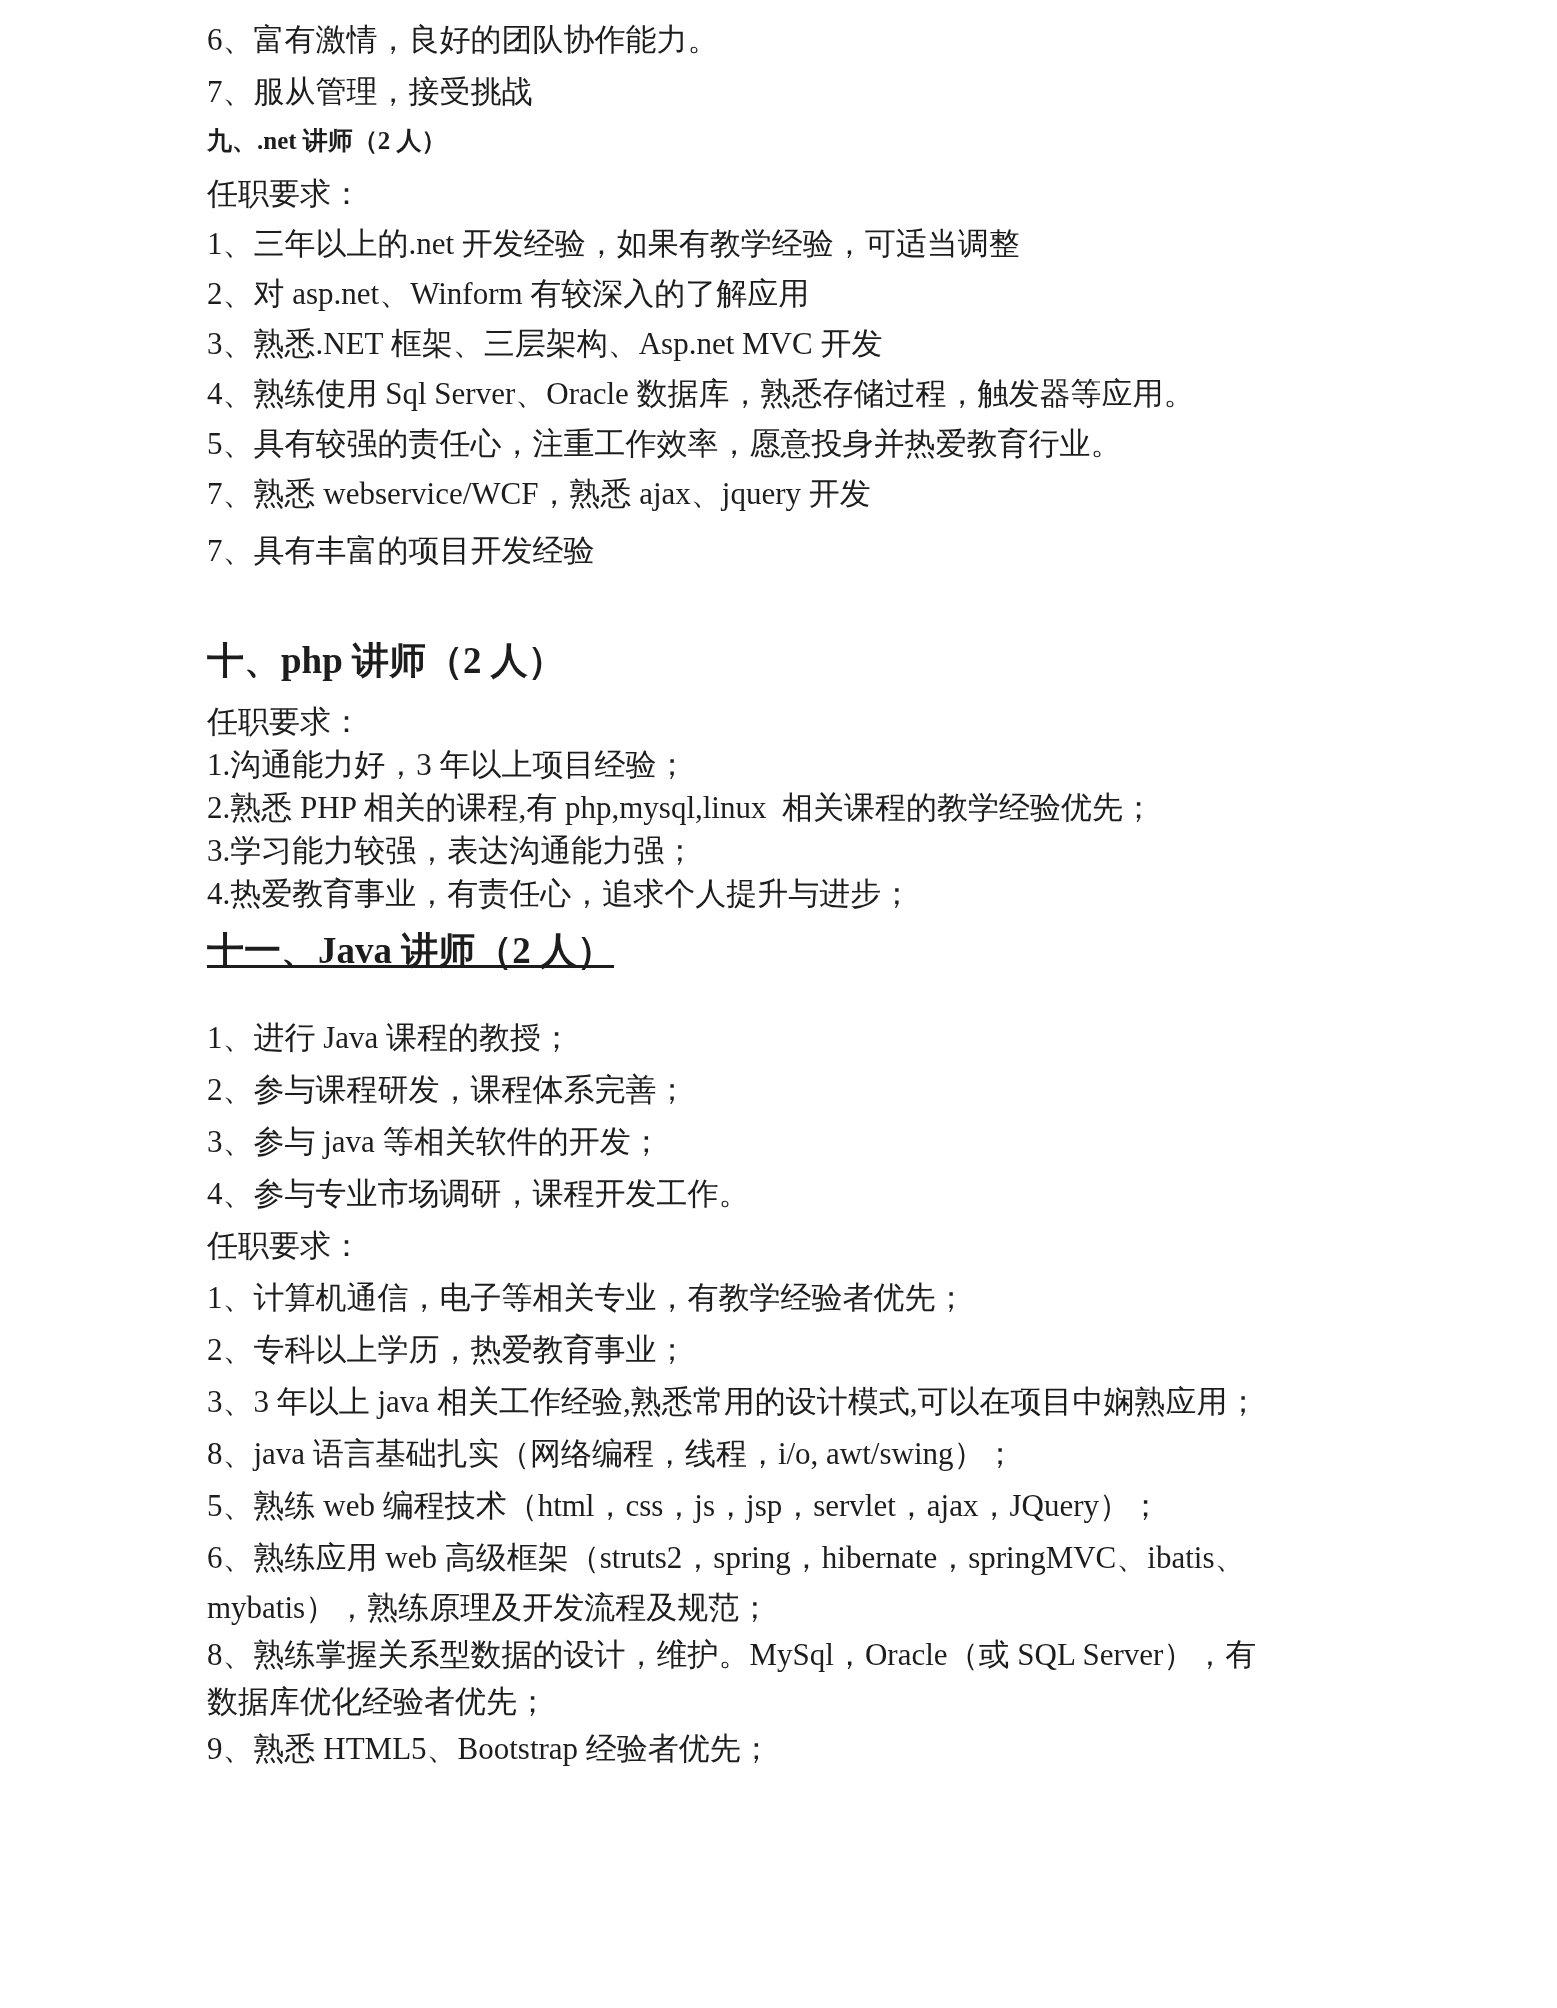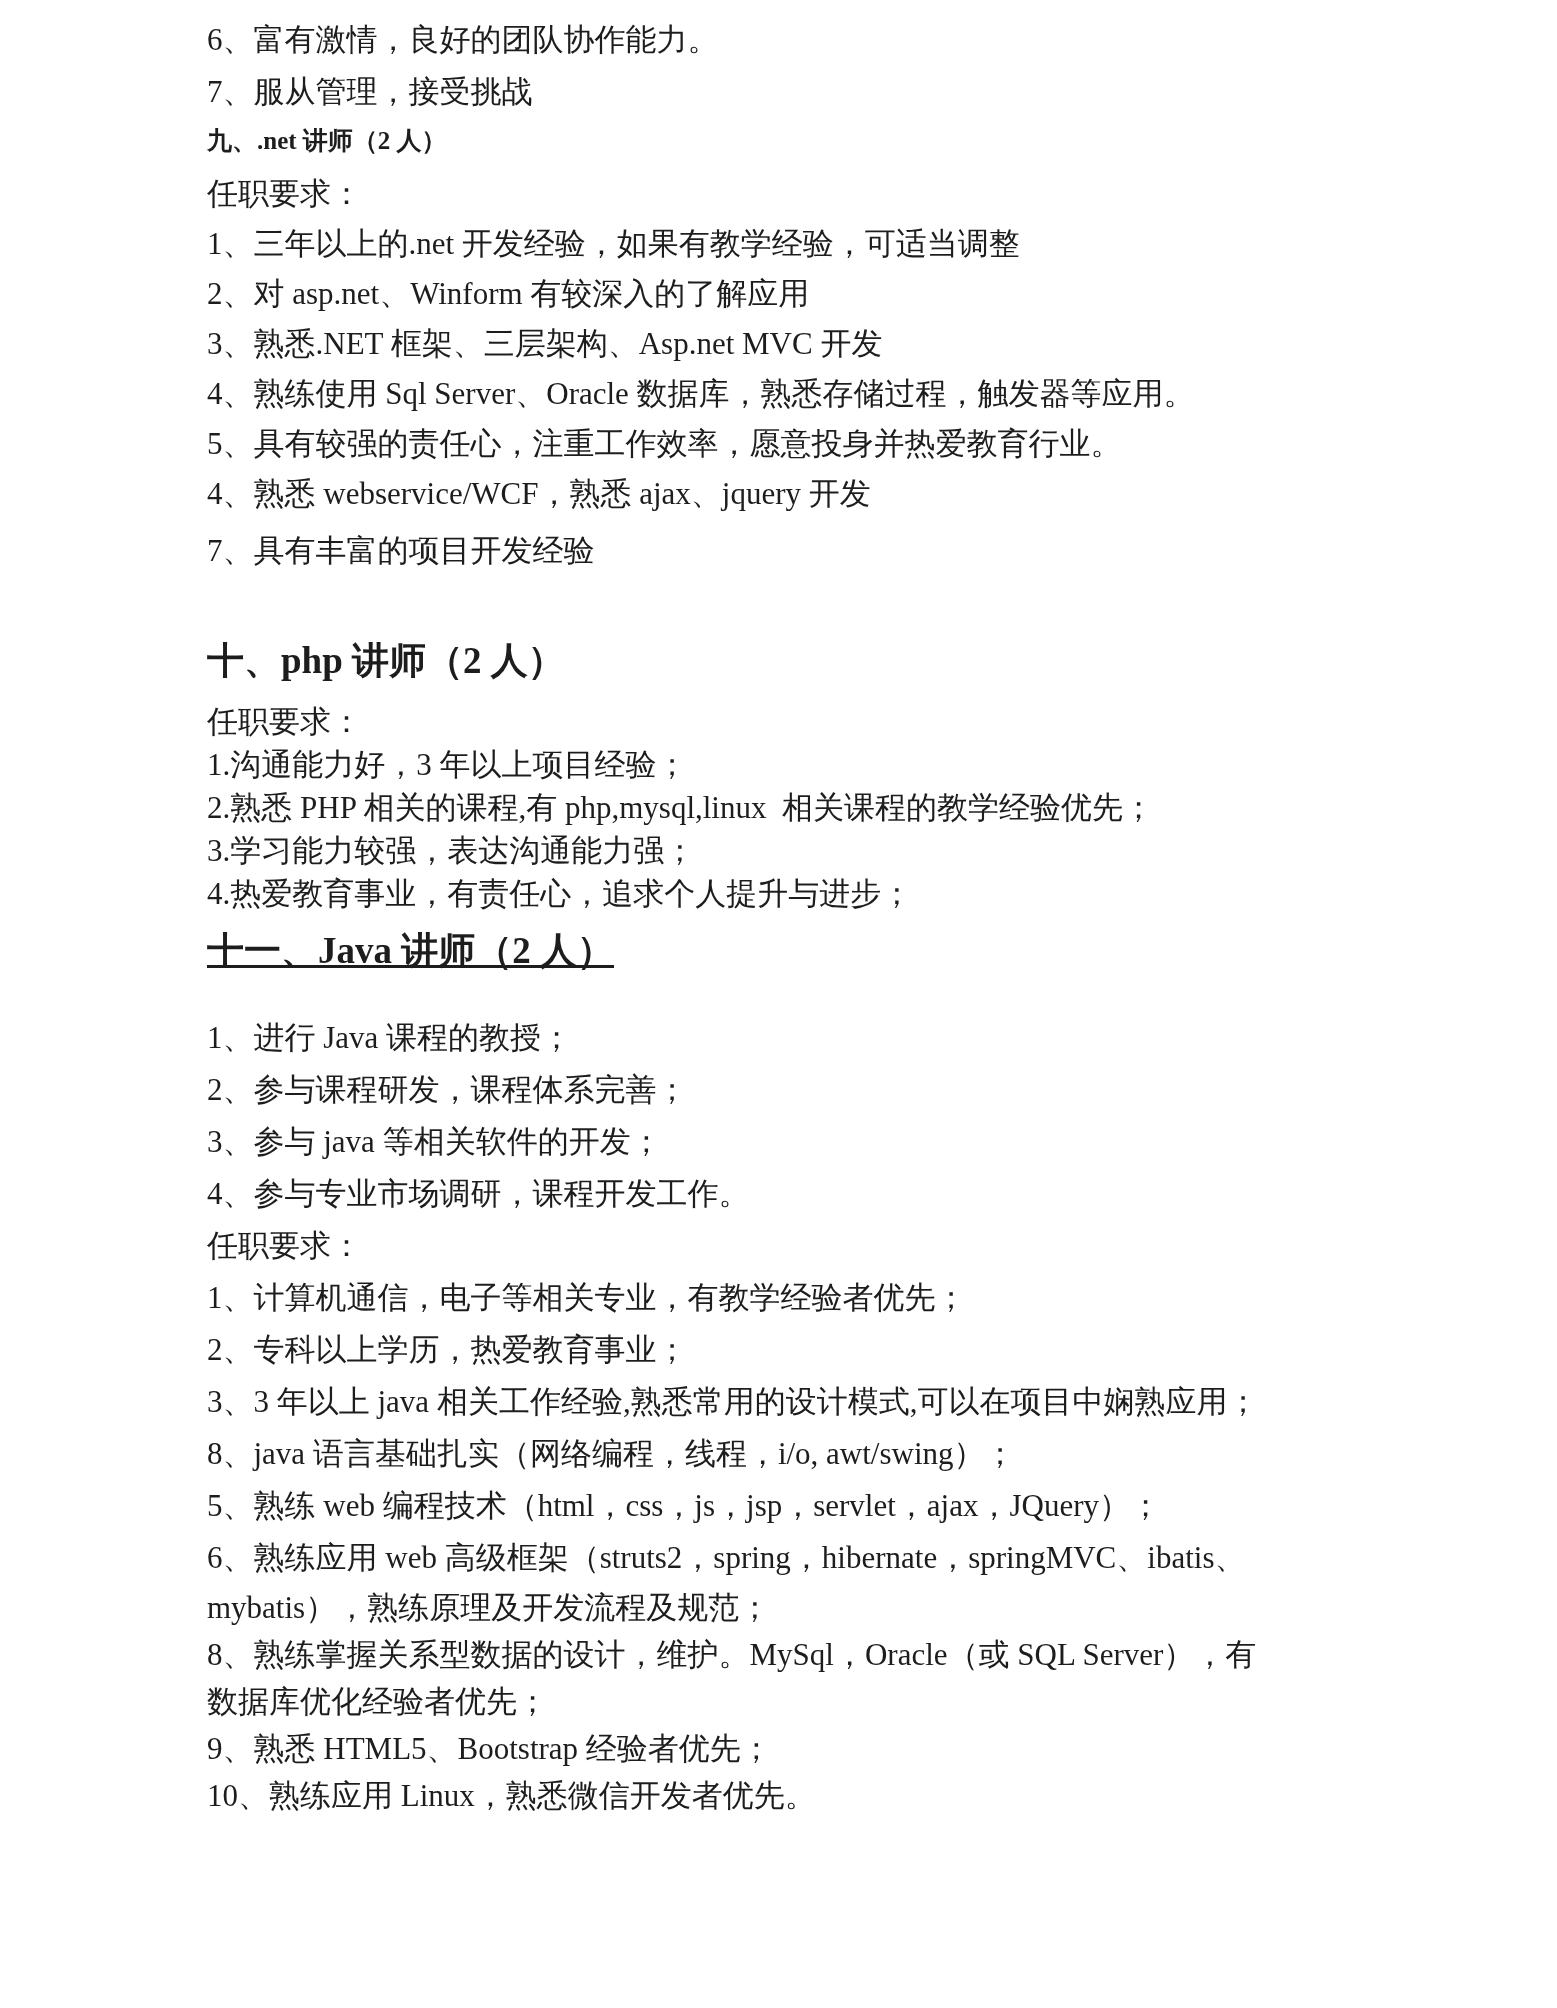--- a/index.html
+++ b/index.html
@@ -67,21 +67,21 @@
     </div>
 
     <div class="h9">九、.net 讲师（2 人）</div>
     <div class="s0">
       <div class="line">任职要求：</div>
       <div class="line">1、三年以上的.net 开发经验，如果有教学经验，可适当调整</div>
       <div class="line">2、对 asp.net、Winform 有较深入的了解应用</div>
       <div class="line">3、熟悉.NET 框架、三层架构、Asp.net MVC 开发</div>
       <div class="line">4、熟练使用 Sql Server、Oracle 数据库，熟悉存储过程，触发器等应用。</div>
       <div class="line">5、具有较强的责任心，注重工作效率，愿意投身并热爱教育行业。</div>
-      <div class="line">4、熟悉 webservice/WCF，熟悉 ajax、jquery 开发</div>
+      <div class="line">7、熟悉 webservice/WCF，熟悉 ajax、jquery 开发</div>
       <div class="line gap">7、具有丰富的项目开发经验</div>
     </div>
 
     <div class="h10">十、php 讲师（2 人）</div>
     <div class="s1">
       <div class="line">任职要求：</div>
       <div class="line">1.沟通能力好，3 年以上项目经验；</div>
       <div class="line">2.熟悉 PHP 相关的课程,有 php,mysql,linux  相关课程的教学经验优先；</div>
       <div class="line">3.学习能力较强，表达沟通能力强；</div>
       <div class="line">4.热爱教育事业，有责任心，追求个人提升与进步；</div>
@@ -97,17 +97,16 @@
       <div class="line">1、计算机通信，电子等相关专业，有教学经验者优先；</div>
       <div class="line">2、专科以上学历，热爱教育事业；</div>
       <div class="line">3、3 年以上 java 相关工作经验,熟悉常用的设计模式,可以在项目中娴熟应用；</div>
       <div class="line">8、java 语言基础扎实（网络编程，线程，i/o, awt/swing）；</div>
       <div class="line">5、熟练 web 编程技术（html，css，js，jsp，servlet，ajax，JQuery）；</div>
       <div class="line">6、熟练应用 web 高级框架（struts2，spring，hibernate，springMVC、ibatis、</div>
       <div class="line tight">mybatis），熟练原理及开发流程及规范；</div>
       <div class="line tight">8、熟练掌握关系型数据的设计，维护。MySql，Oracle（或 SQL Server），有</div>
       <div class="line tight">数据库优化经验者优先；</div>
       <div class="line tight">9、熟悉 HTML5、Bootstrap 经验者优先；</div>
-      <div class="line tight">10、熟练应用 Linux，熟悉微信开发者优先。</div>
     </div>
 
   </div>
 </div>
 
 </body></html>

